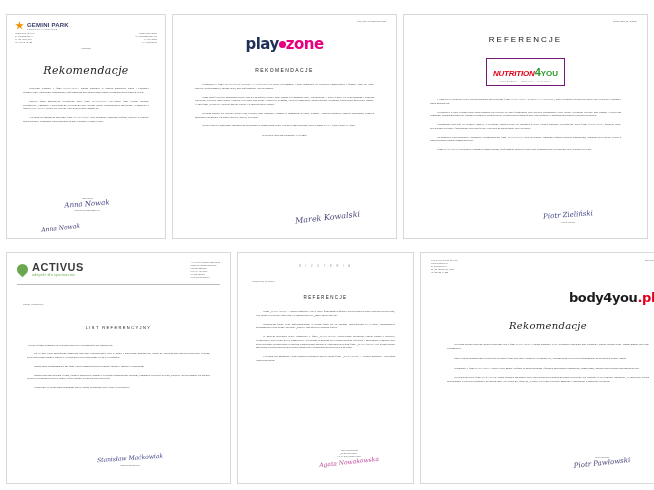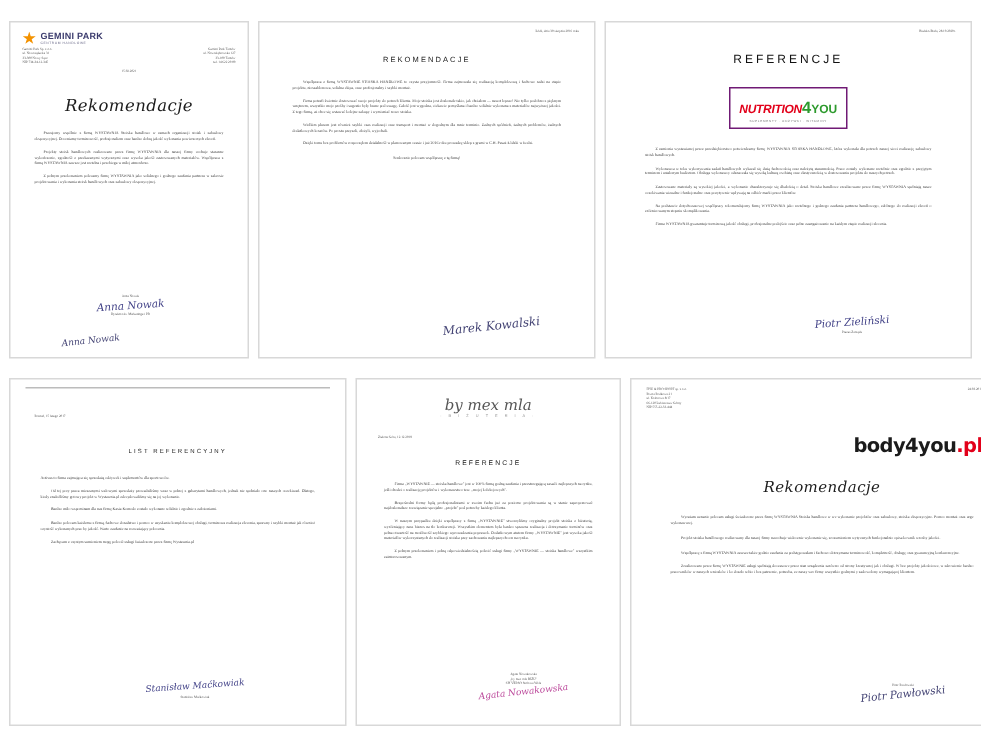--- a/index.html
+++ b/index.html
@@ -234,20 +234,23 @@
     <div class="sig-script">Anna Nowak</div>
     <div class="micro" style="margin-top:1px;">Dyrektor ds. Marketingu i PR</div>
   </div>
   <div style="position:absolute;left:34px;bottom:10px;width:92px;">
     <div class="sig-script2" style="font-size:6px;">Anna Nowak</div>
   </div>
 </div>
 
 <div class="sheet doc-border" id="doc2">
   <div class="micro" style="text-align:right;padding:5px 10px 0 0;">Łódź, dnia 30 sierpnia 2016 roku</div>
+  <div style="text-align:center;margin-top:12px;">
+    <span class="pz-logo"><span class="play">play</span><span class="pz-dot"></span><span class="zone">zone</span></span>
+  </div>
   <div class="section-title" style="margin:14px 0 10px 0;">REKOMENDACJE</div>
   <div style="padding:0 22px;">
     <p class="tiny" style="margin:0 0 5px 0;text-indent:7px;">Współpraca z firmą WYSTAWNIE STOISKA HANDLOWE to czysta przyjemność. Firma zajmowała się realizacją kompleksową i fachowe radzi na etapie projektu, nieszablonowa, solidna ekipa, oraz profesjonalny i szybki montaż.</p>
     <p class="tiny" style="margin:0 0 5px 0;text-indent:7px;">Firma potrafi świetnie dostosować swoje projekty do potrzeb klienta. Moje stoiska jest doskonale takie, jak chciałem — nawet lepsze! Nie tylko podobno z pięknym wnętrzem, wszystkie moje prośby i sugestie były brane pod uwagę. Całość jest wygodna, ciekawie pomyślana i bardzo solidnie wykonana z materiałów najwyższej jakości. Z tego firmą, aż chce się wstawać kolejne zakupy i wymieniać nowe stoiska.</p>
     <p class="tiny" style="margin:0 0 5px 0;text-indent:7px;">Wielkim plusem jest również szybki czas realizacji oraz transport i montaż w dogodnym dla mnie terminie. Zadnych spóźnień, żadnych problemów, żadnych dodatkowych kosztów. Po prostu przyszli, złożyli, wyjechali.</p>
     <p class="tiny" style="margin:0 0 6px 0;text-indent:7px;">Dzięki temu bez problemów rozpoczęłem działalność w planowanym czasie i już 2016 roku prowadzę sklep z grami w C.H. Pasaż Łódzki w Łodzi.</p>
     <p class="tiny-c" style="margin:0;">Serdecznie polecam współpracę z tą firmą!</p>
   </div>
   <div style="position:absolute;right:36px;bottom:16px;text-align:center;">
     <div class="sig-script2">Marek Kowalski</div>
@@ -270,39 +273,53 @@
     <p class="tiny" style="margin:0 0 5px 0;text-indent:7px;">Na podstawie dotychczasowej współpracy rekomendujemy firmę WYSTAWNIA jako rzetelnego i godnego zaufania partnera handlowego, zdolnego do realizacji zleceń o zróżnicowanym stopniu skomplikowania.</p>
     <p class="tiny" style="margin:0 0 5px 0;text-indent:7px;">Firma WYSTAWNIA gwarantuje terminową jakość obsługi, profesjonalne podejście oraz pełne zaangażowanie na każdym etapie realizacji zlecenia.</p>
   </div>
   <div style="position:absolute;right:34px;bottom:14px;text-align:center;width:90px;">
     <div class="sig-script">Piotr Zieliński</div>
     <div class="micro" style="margin-top:2px;">Prezes Zarządu</div>
   </div>
 </div>
 
 <div class="sheet doc-border" id="doc4">
+  <div style="display:flex;justify-content:space-between;align-items:flex-start;padding:8px 10px 0 10px;">
+    <div style="display:flex;align-items:center;gap:4px;">
+      <div class="activus-mark"></div>
+      <div>
+        <div class="activus-txt">ACTIVUS</div>
+        <div class="activus-sub">odżywki dla sportowców</div>
+      </div>
+    </div>
+    <div class="micro" style="white-space:pre-line;text-align:left;">ACTIVUS Stanisław Maćkowiak
+Spowicja Parkanowskiego 20
+62-052 Komorniki
+NIP 777-123-45-67
+tel. 505 555 562
+www.activus-sport.pl</div>
+  </div>
   <div class="rule" style="margin:5px 10px 0 10px;"></div>
   <div class="micro" style="text-align:left;padding:18px 0 0 16px;">Poznań, 15 lutego 2017</div>
   <div class="section-title" style="margin:18px 0 14px 0;font-size:4px;">LIST REFERENCYJNY</div>
   <div style="padding:0 20px;">
     <p class="tiny" style="margin:0 0 5px 0;">Activus to firma zajmująca się sprzedażą odżywek i suplementów dla sportowców.</p>
     <p class="tiny" style="margin:0 0 5px 0;text-indent:7px;">Od tej pory praca mieszanymi sodowymi sprzedaży prowadziliśmy wraz w pełnej z gabarytami handlowych, jednak nie spełniało ono naszych oczekiwań. Dlatego, kiedy znaleźliśmy gotowy projekt w Wystawnia.pl zdecydowaliśmy się na jej wykonanie.</p>
     <p class="tiny" style="margin:0 0 5px 0;text-indent:7px;">Bardzo miło wspominam dla nas firmę Kasia Komodo zostało wykonane solidnie i zgodnie z założeniami.</p>
     <p class="tiny" style="margin:0 0 5px 0;text-indent:7px;">Bardzo polecam każdemu z firmą, fachowe doradztwo i pomoc w uzyskaniu kompleksowej obsługi, terminowa realizacja zlecenia, sprawny i szybki montaż jak również czystość wykonanych prac by jakość. Warto zaufanie na rozważający polecenia.</p>
     <p class="tiny" style="margin:0 0 5px 0;text-indent:7px;">Zachęcam z czystym sumieniem mogę polecić usługi świadczone przez firmę Wystawnia.pl</p>
   </div>
   <div style="position:absolute;left:78px;bottom:16px;text-align:center;width:90px;">
     <div class="sig-script" style="font-size:6px;">Stanisław Maćkowiak</div>
     <div class="micro" style="margin-top:3px;">Stanisław Maćkowiak</div>
   </div>
 </div>
 
 <div class="sheet doc-border" id="doc5">
   <div style="text-align:center;padding-top:12px;">
-    <div class="mex-logo">by mex mla</div>
     <div class="mex-sub">· B I Ż U T E R I A ·</div>
   </div>
   <div class="micro" style="text-align:left;padding:12px 0 0 14px;">Zielona Góra, 12.12.2019</div>
   <div class="section-title" style="margin:12px 0 10px 0;font-size:4.5px;">REFERENCJE</div>
   <div style="padding:0 18px;">
     <p class="tiny" style="margin:0 0 5px 0;text-indent:7px;">Firma „WYSTAWNIE — stoiska handlowe" jest w 100% firmą godną zaufania i przestrzegającą zasad i najlepszych na rynku, jeśli chodzi o realizację projektów i wykonawstwo tzw. „mojej kolekcjowych".</p>
     <p class="tiny" style="margin:0 0 5px 0;text-indent:7px;">Bezpośredni formy będą profesjonalistami w swoim fachu już za poziome projektowania są w stanie zaproponować najdoskonalsze rozwiązanie specjalne „projekt" pod potrzeby każdego klienta.</p>
     <p class="tiny" style="margin:0 0 5px 0;text-indent:7px;">W naszym przypadku dzięki współpracy z firmą „WYSTAWNIE" stworzyliśmy oryginalny projekt stoiska z biżuterią, wyróżniający nasz biznes na tle konkurencji. Wszystkim elementem była bardzo sprawna realizacja i dotrzymanie terminów oraz pełna otwartość na możliwość szybkiego wprowadzania poprawek. Dodatkowym atutem firmy „WYSTAWNIE" jest wysoka jakość materiałów wykorzystanych do realizacji stoiska przy zachowaniu najlepszych cen na rynku.</p>
     <p class="tiny" style="margin:0 0 5px 0;text-indent:7px;">Z pełnym przekonaniem i pełną odpowiedzialnością polecić usługi firmy „WYSTAWNIE — stoiska handlowe" wszystkim zainteresowanym.</p>
   </div>

